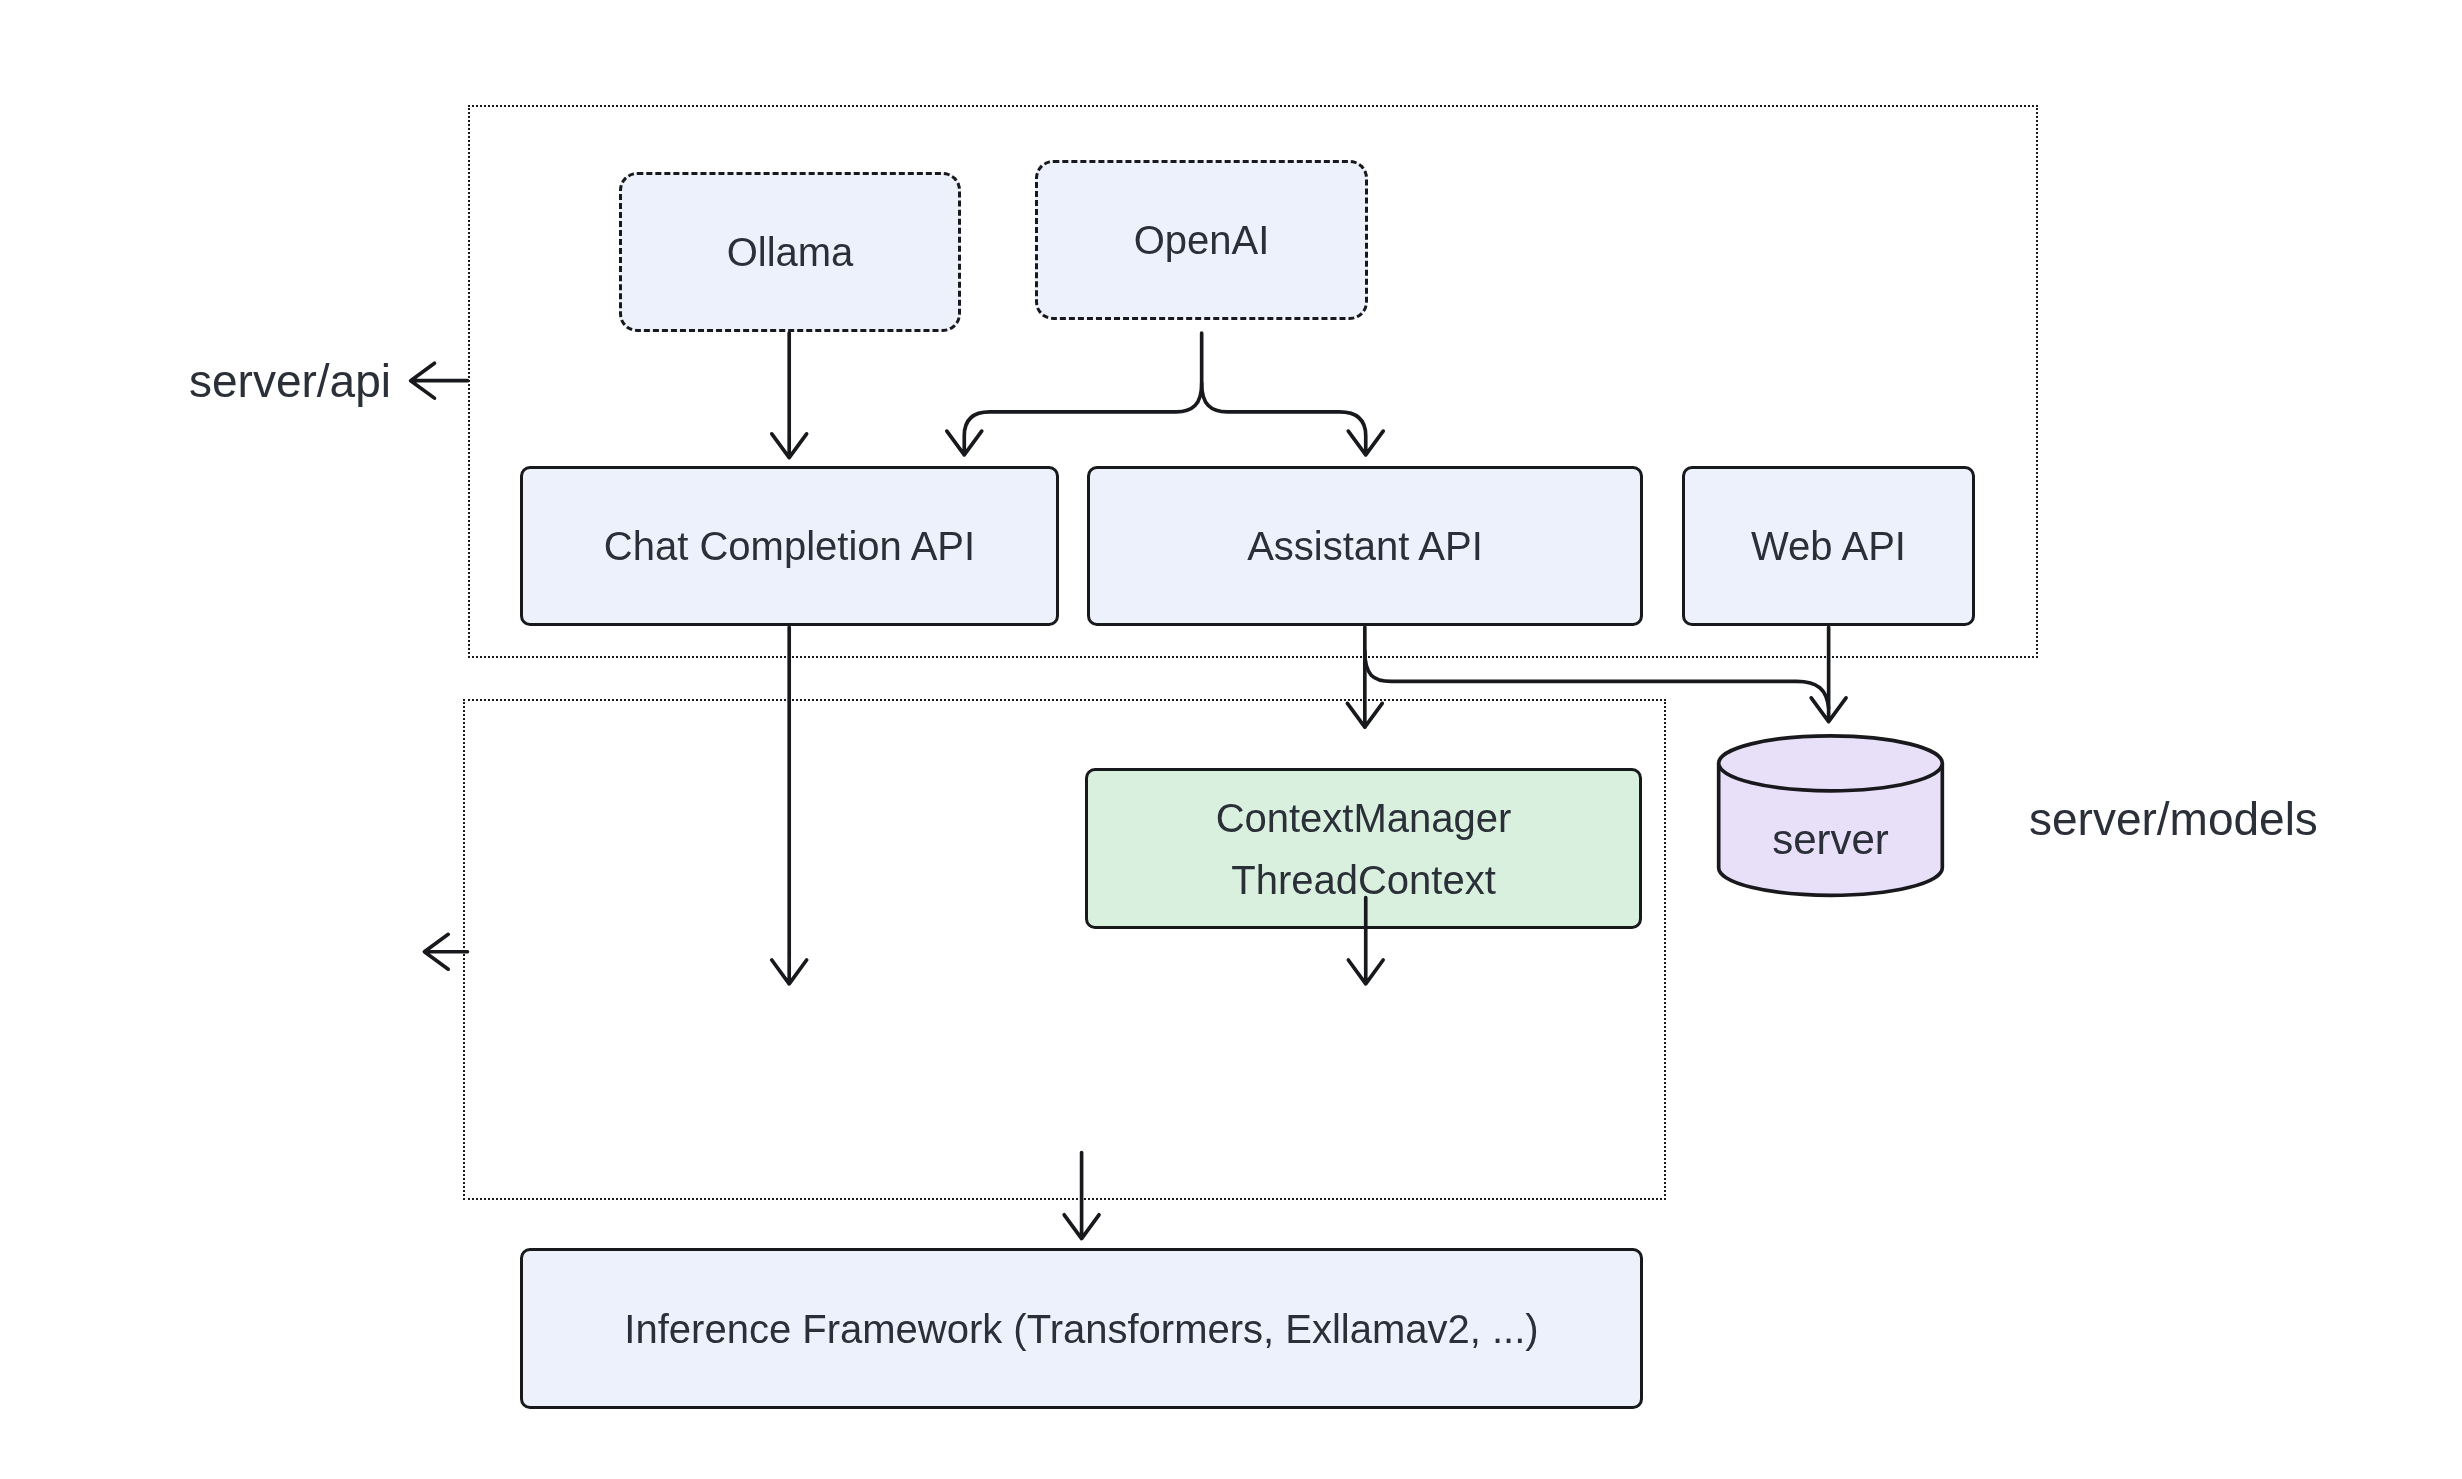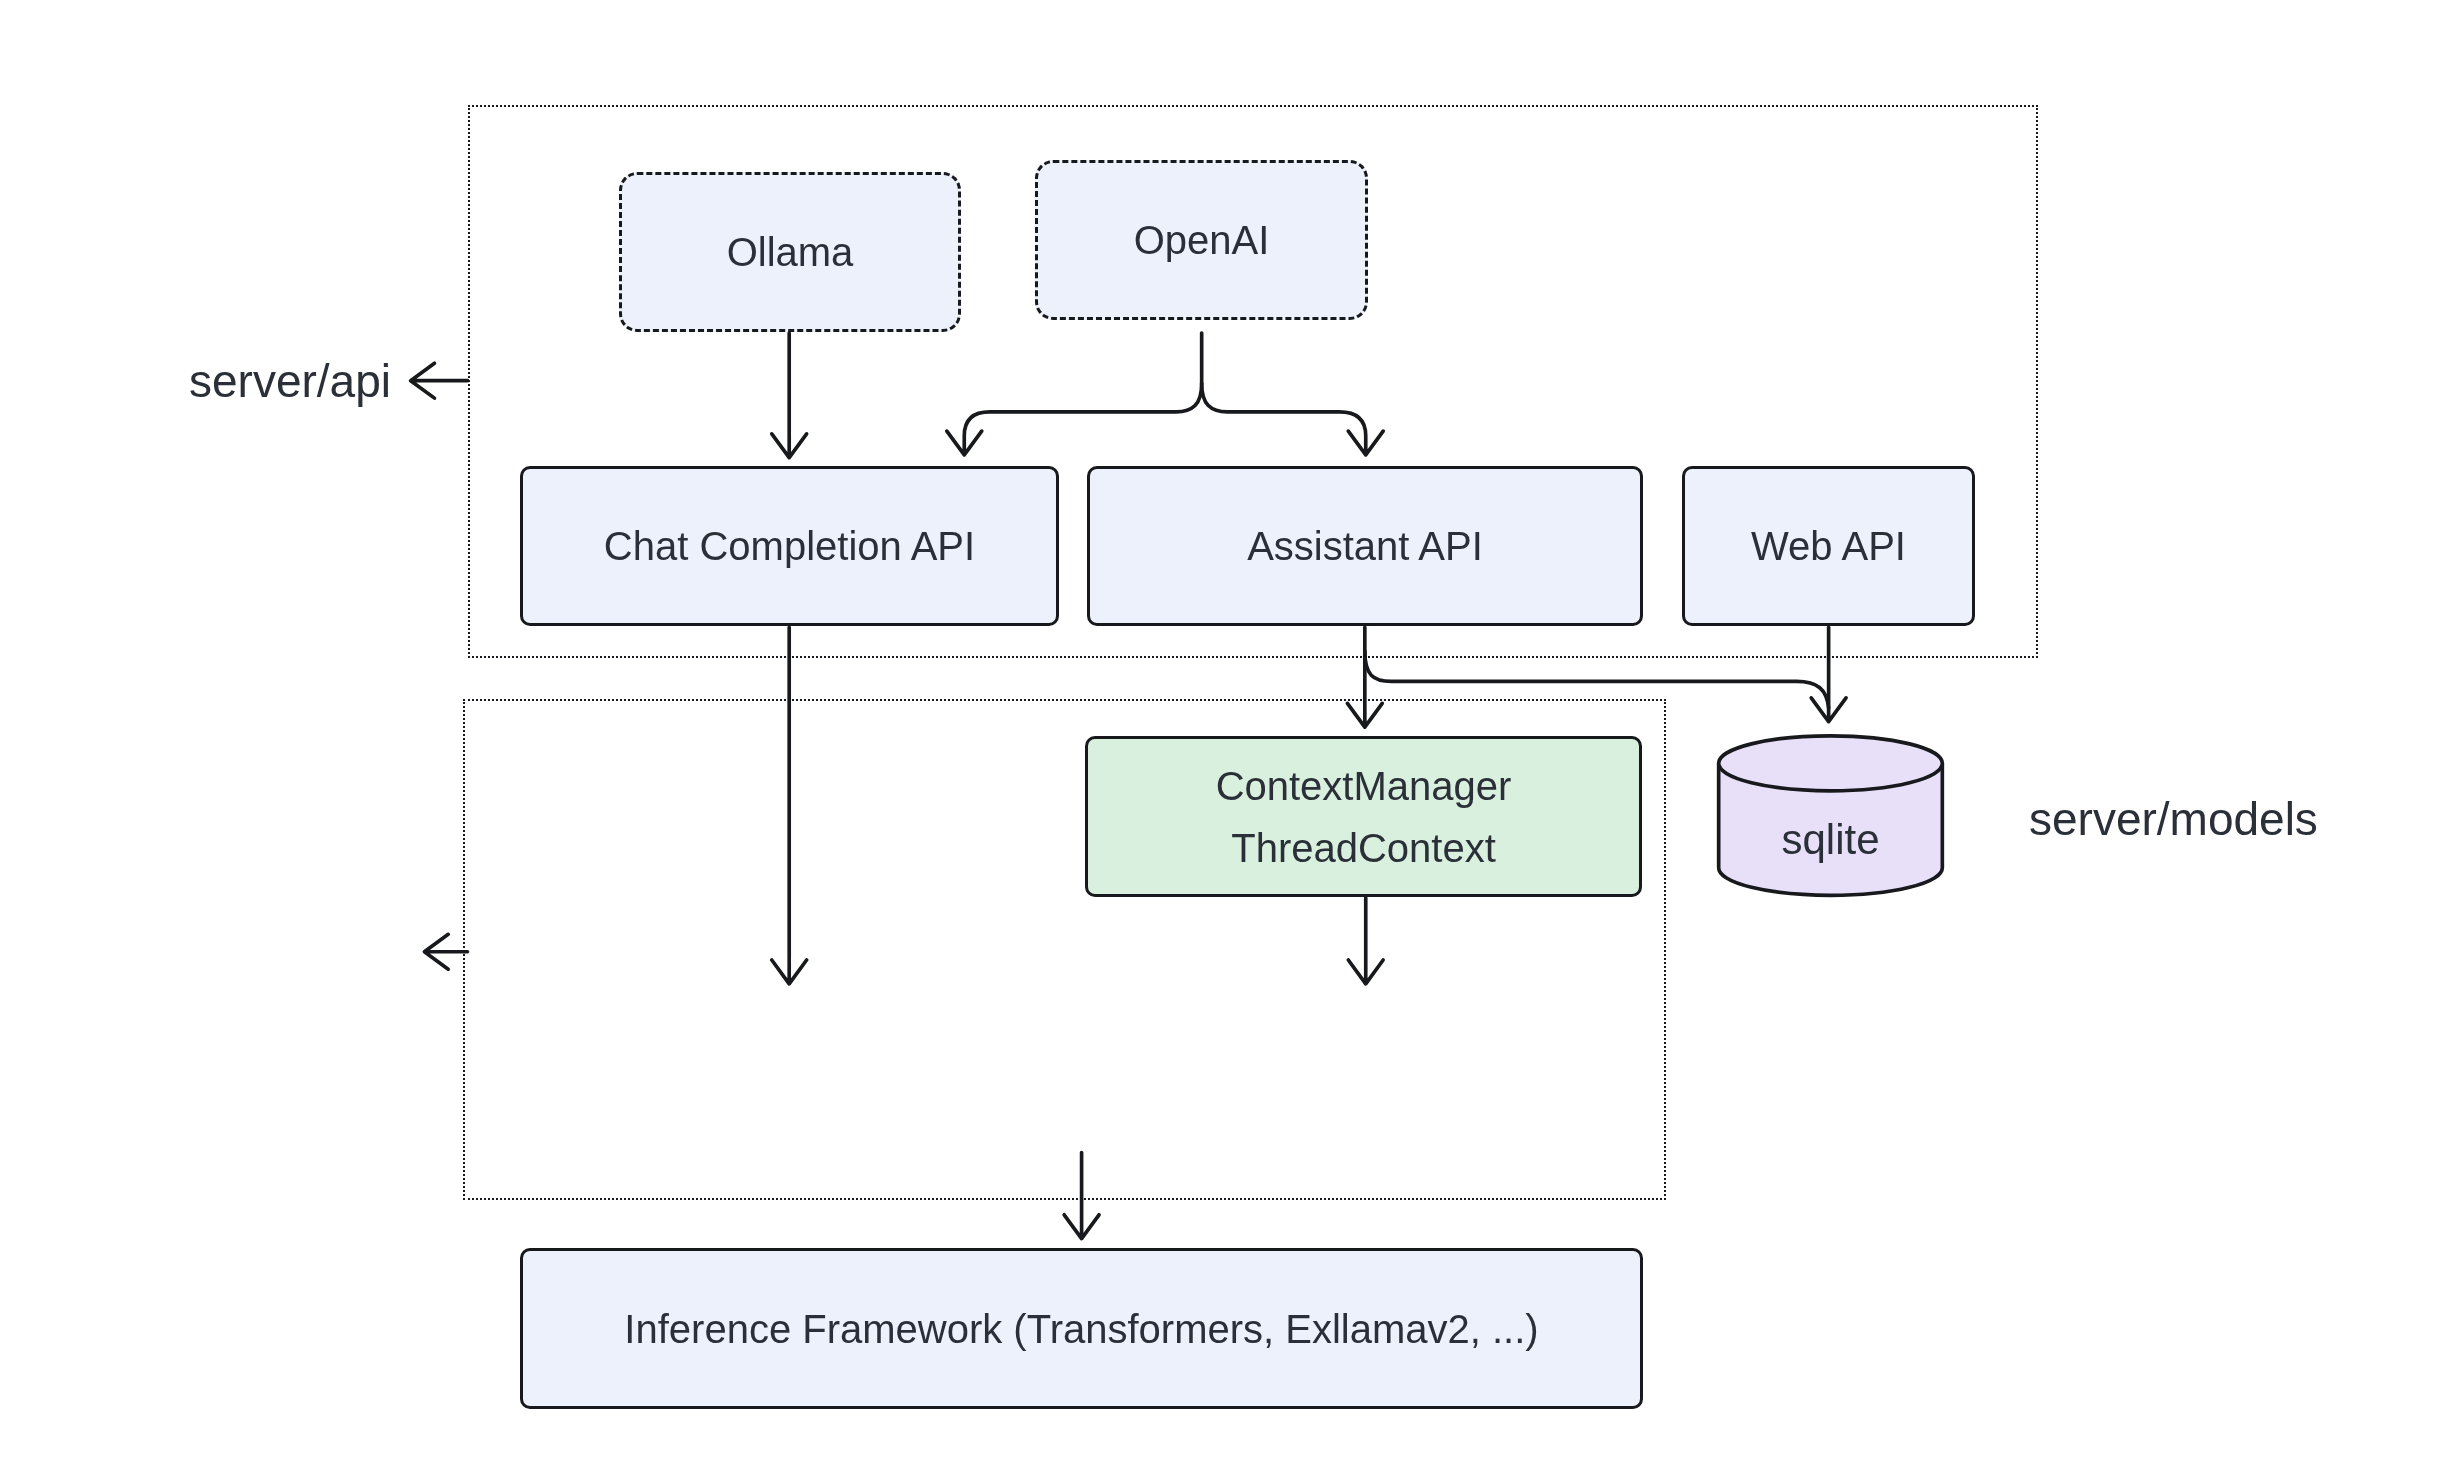--- a/index.html
+++ b/index.html
@@ -97,35 +97,35 @@
   <div class="node blue" style="left:520px;top:466px;width:539px;height:160px;">
     <span>Chat Completion API</span>
   </div>
   <div class="node blue" style="left:1087px;top:466px;width:556px;height:160px;">
     <span>Assistant API</span>
   </div>
   <div class="node blue" style="left:1682px;top:466px;width:293px;height:160px;">
     <span>Web API</span>
   </div>
 
-  <div class="node green" style="left:1085px;top:736px;width:557px;height:161px;">
+  <div class="node green" style="left:1085px;top:768px;width:557px;height:161px;">
     <span>ContextManager</span>
     <span>ThreadContext</span>
   </div>
 
   <div class="node blue" style="left:520px;top:1248px;width:1123px;height:161px;">
     <span>Inference Framework (Transformers, Exllamav2, ...)</span>
   </div>
 
   <div class="cylinder">
     <svg width="231" height="169" viewBox="0 0 252 184">
       <path d="M4 34 L4 148 A122 30 0 0 0 248 148 L248 34" fill="var(--node-purple)" stroke="var(--stroke)" stroke-width="4"></path>
       <ellipse cx="126" cy="34" rx="122" ry="30" fill="var(--node-purple)" stroke="var(--stroke)" stroke-width="4"></ellipse>
     </svg>
-    <div class="cyl-label">sqlite</div>
+    <div class="cyl-label">server</div>
   </div>
 
   <svg class="connectors" width="2462" height="1480" viewBox="0 0 2686 1614">
 
     <path d="M861 363 L861 498 M842 473 L861 499 L880 473"></path>
 
     <path d="M1311 363 L1311 418 C1311 441 1301 449 1283 449 L1080 449 C1061 449 1052 458 1052 475 L1052 494 M1033 470 L1052 496 L1071 470"></path>
 
     <path d="M1311 418 C1311 441 1321 449 1339 449 L1461 449 C1481 449 1490 458 1490 475 L1490 494 M1471 470 L1490 496 L1509 470"></path>
 

